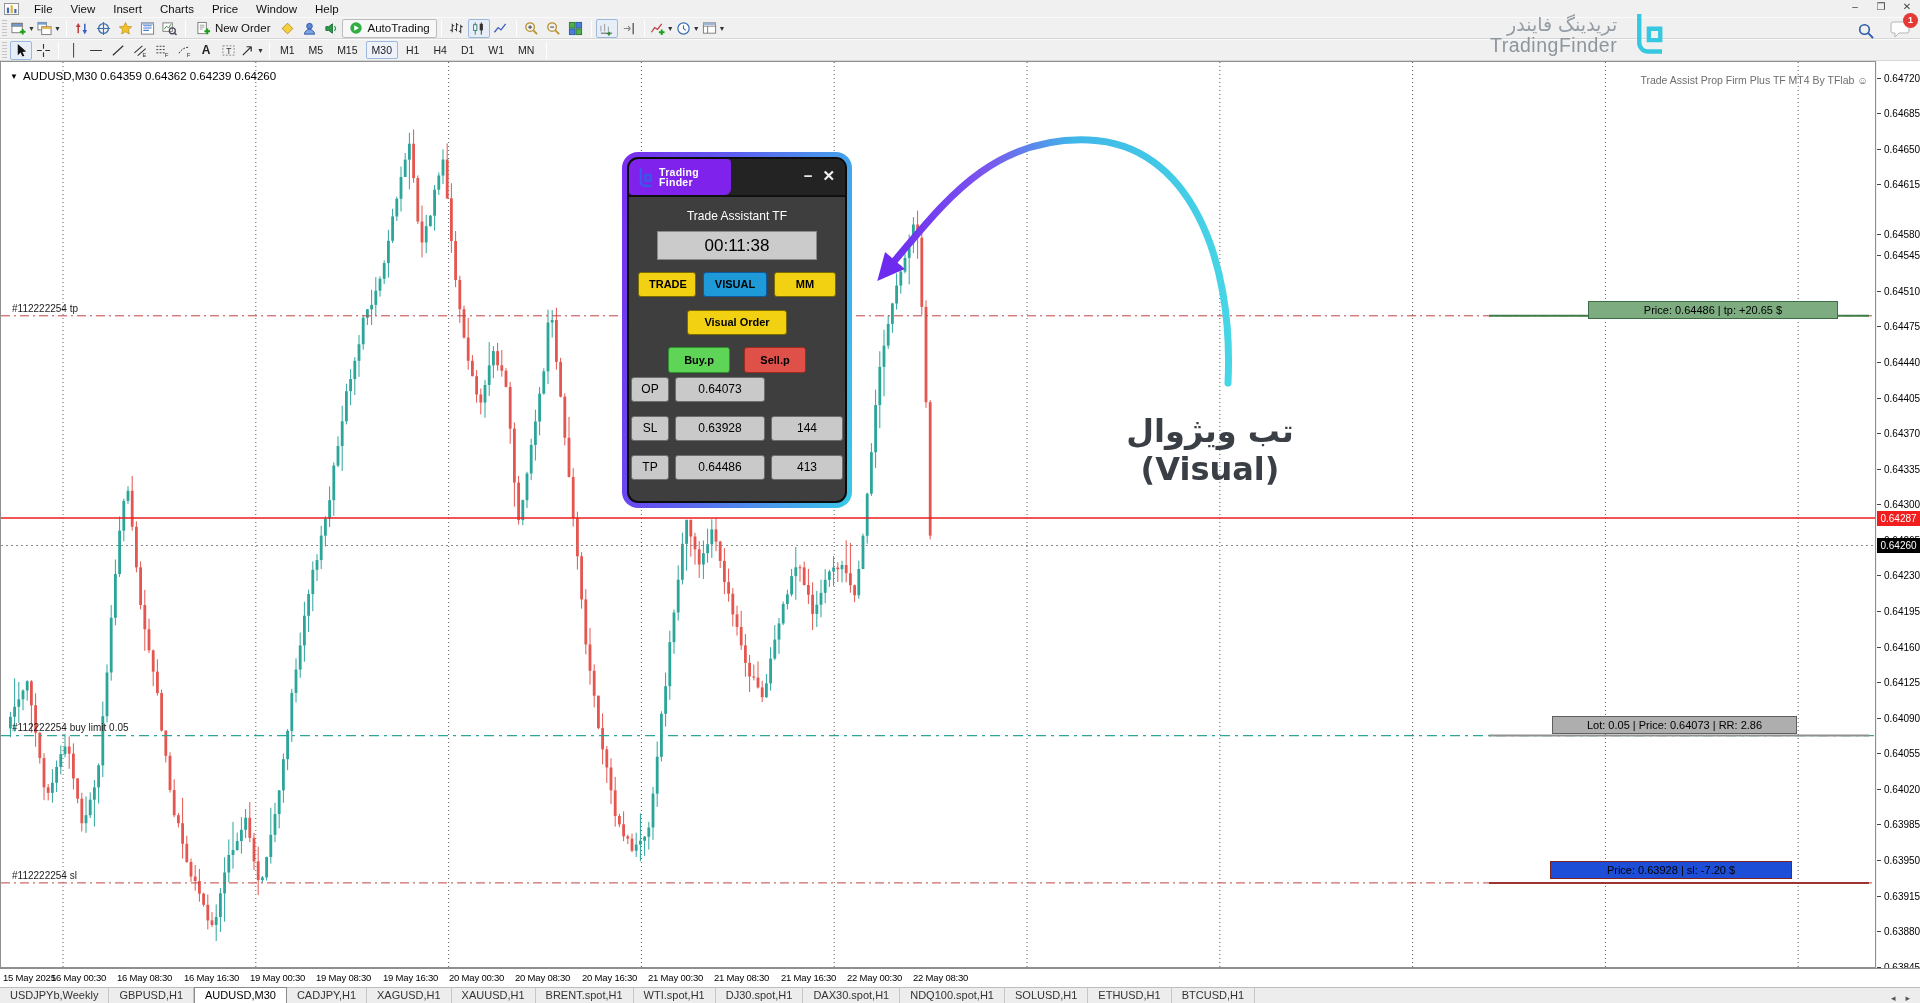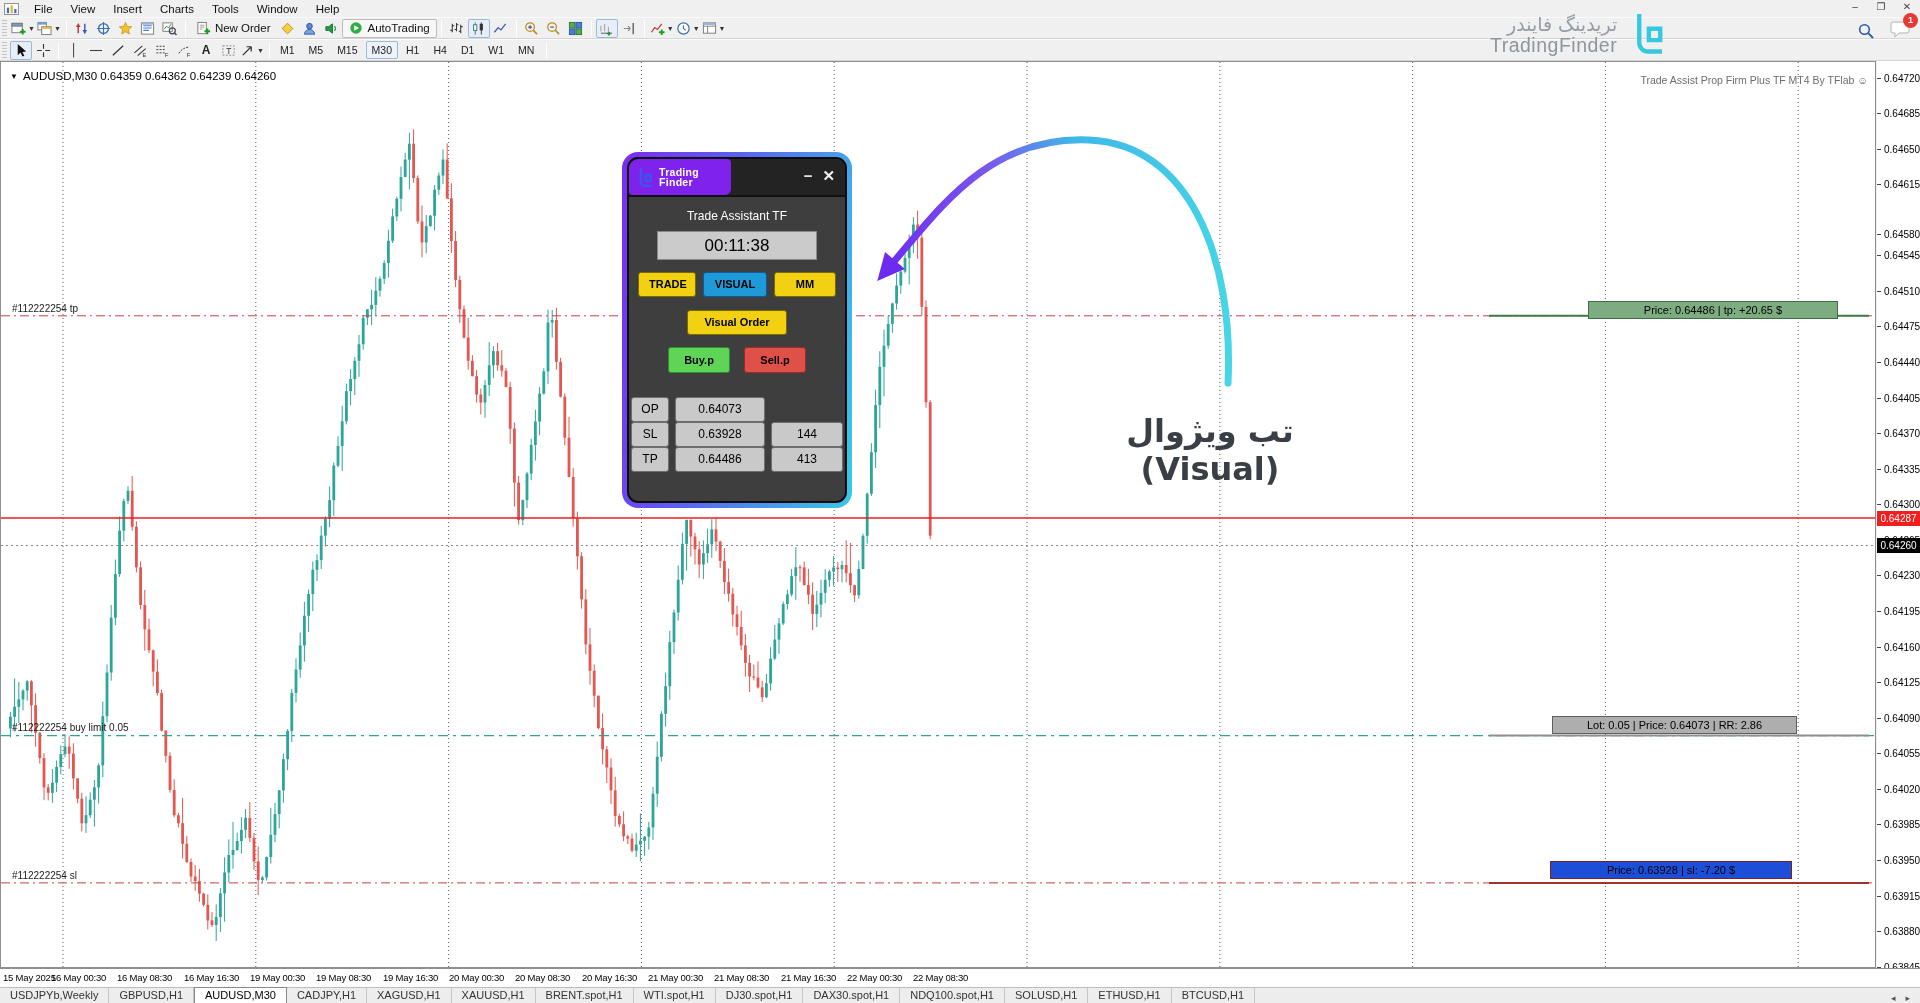--- a/index.html
+++ b/index.html
@@ -101,21 +101,21 @@
   .ptabs { display:flex; gap:7px; margin-top:12px; }
   .pbtn { border-radius:3px; font-size:11px; font-weight:bold; color:#000; text-align:center;
     border:1px solid #7a6a00; background:#f2d113; }
   .pbtn.tab { width:58px; height:25px; line-height:23px; border-right:1px solid #7a6a00; }
   .pbtn.blue { background:#1f9ad8; border-color:#0d5a9e; width:64px; }
   .pbtn.mm { width:62px; }
   .pbtn.vo { width:100px; height:25px; line-height:23px; margin-top:13px; }
   .bs-row { display:flex; gap:14px; margin-top:12px; }
   .pbtn.buy { background:#5fd557; border-color:#2f8f2f; width:62px; height:26px; line-height:24px; }
   .pbtn.sell { background:#df5148; border-color:#9e2a22; width:62px; height:26px; line-height:24px; }
-  .prows { margin-top:24px; display:flex; flex-direction:column; gap:0; width:212px; }
+  .prows { margin-top:4px; display:flex; flex-direction:column; gap:14px; width:212px; }
   .prow { display:flex; gap:6px; height:25px; }
   .pfield { background:#c9c9c9; border:1px solid #6e6e6e; border-radius:3px; color:#000;
     font-size:12px; text-align:center; line-height:23px; }
   .pfield.lbl { width:38px; }
   .pfield.val { width:90px; }
   .pfield.extra { width:72px; }
 
   
   .annotation { position:absolute; left:1055px; top:412px; width:310px; z-index:8;
     font-family:"DejaVu Sans", sans-serif; font-size:32px; font-weight:bold; color:#3a3f46;
@@ -131,21 +131,21 @@
       <rect x="0.5" y="0.5" width="15" height="12" fill="#fdfdfd" stroke="#8a8a8a"></rect>
       <rect x="3" y="5" width="2.4" height="6" fill="#3c6fb8"></rect>
       <rect x="7" y="2.5" width="2.4" height="8.5" fill="#e0b23a"></rect>
       <rect x="11" y="6.5" width="2.4" height="4.5" fill="#3c6fb8"></rect>
     </svg>
     <nav id="menus" style="display:flex;">
         <span class="menu-item">File</span>
         <span class="menu-item">View</span>
         <span class="menu-item">Insert</span>
         <span class="menu-item">Charts</span>
-        <span class="menu-item">Tools</span>
+        <span class="menu-item">Price</span>
         <span class="menu-item">Window</span>
         <span class="menu-item">Help</span>
       </nav>
     <div class="winbtns">
       <span>–</span>
       <span>❐</span>
       <span>✕</span>
     </div>
   </div>
 

